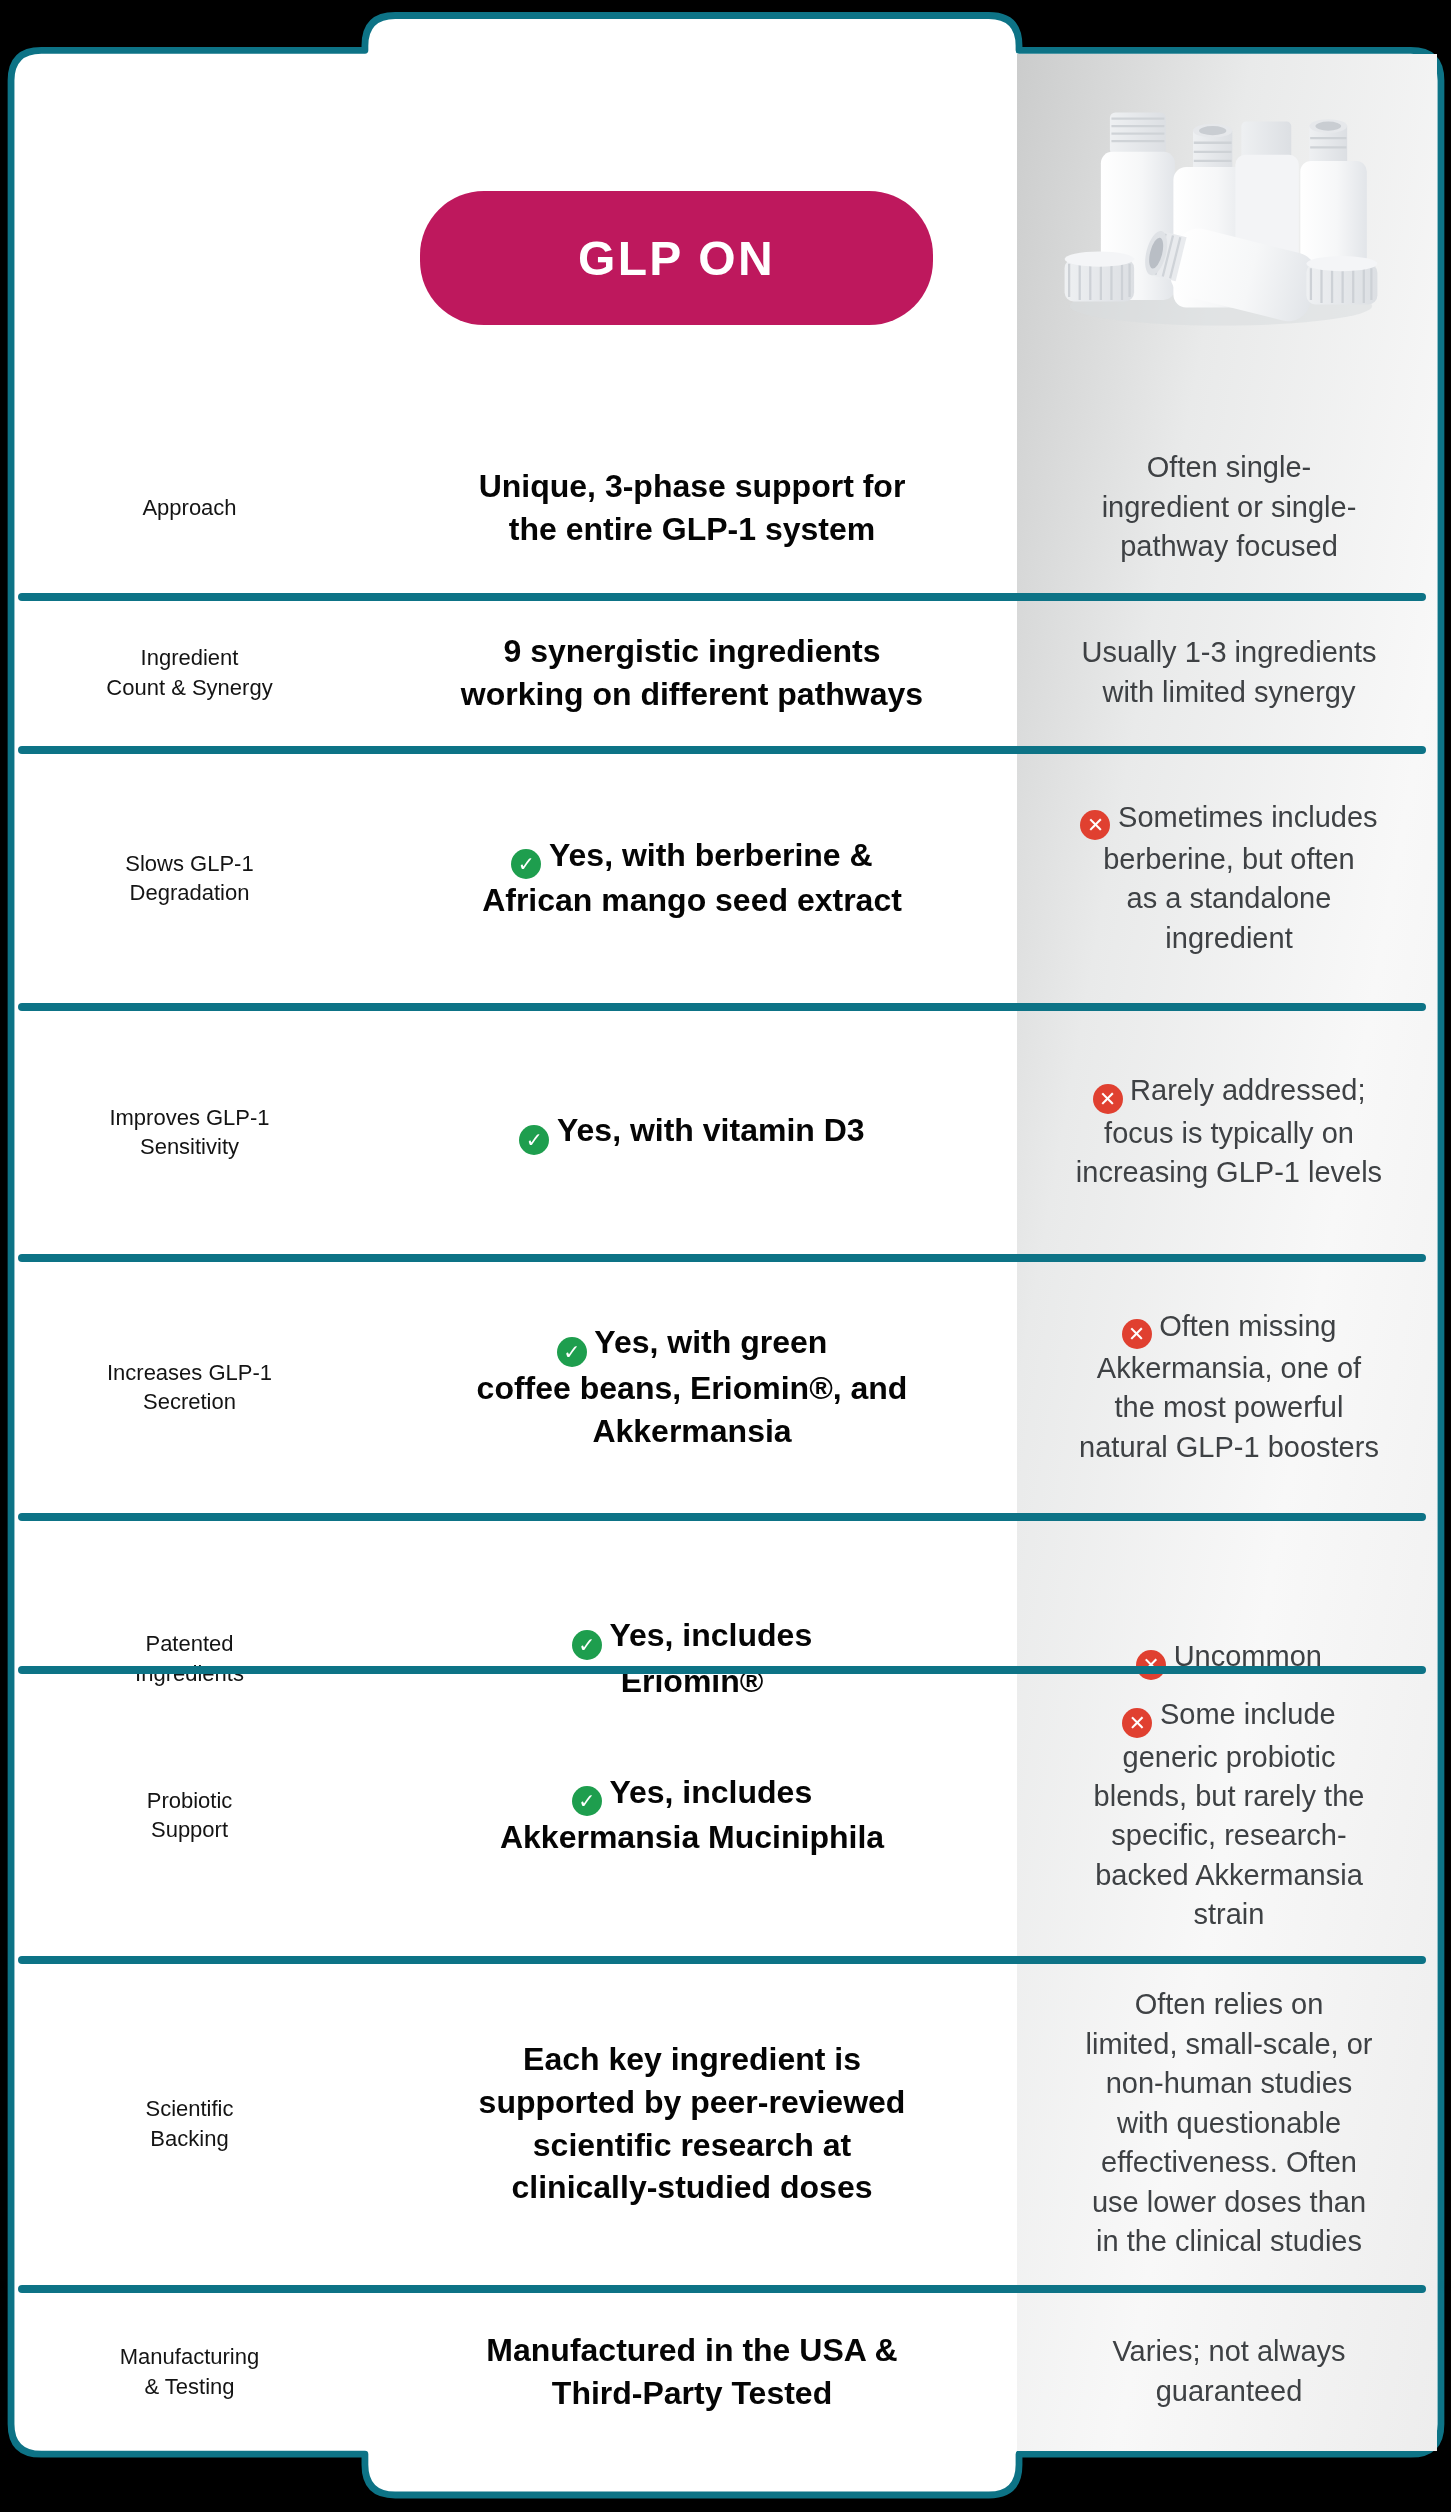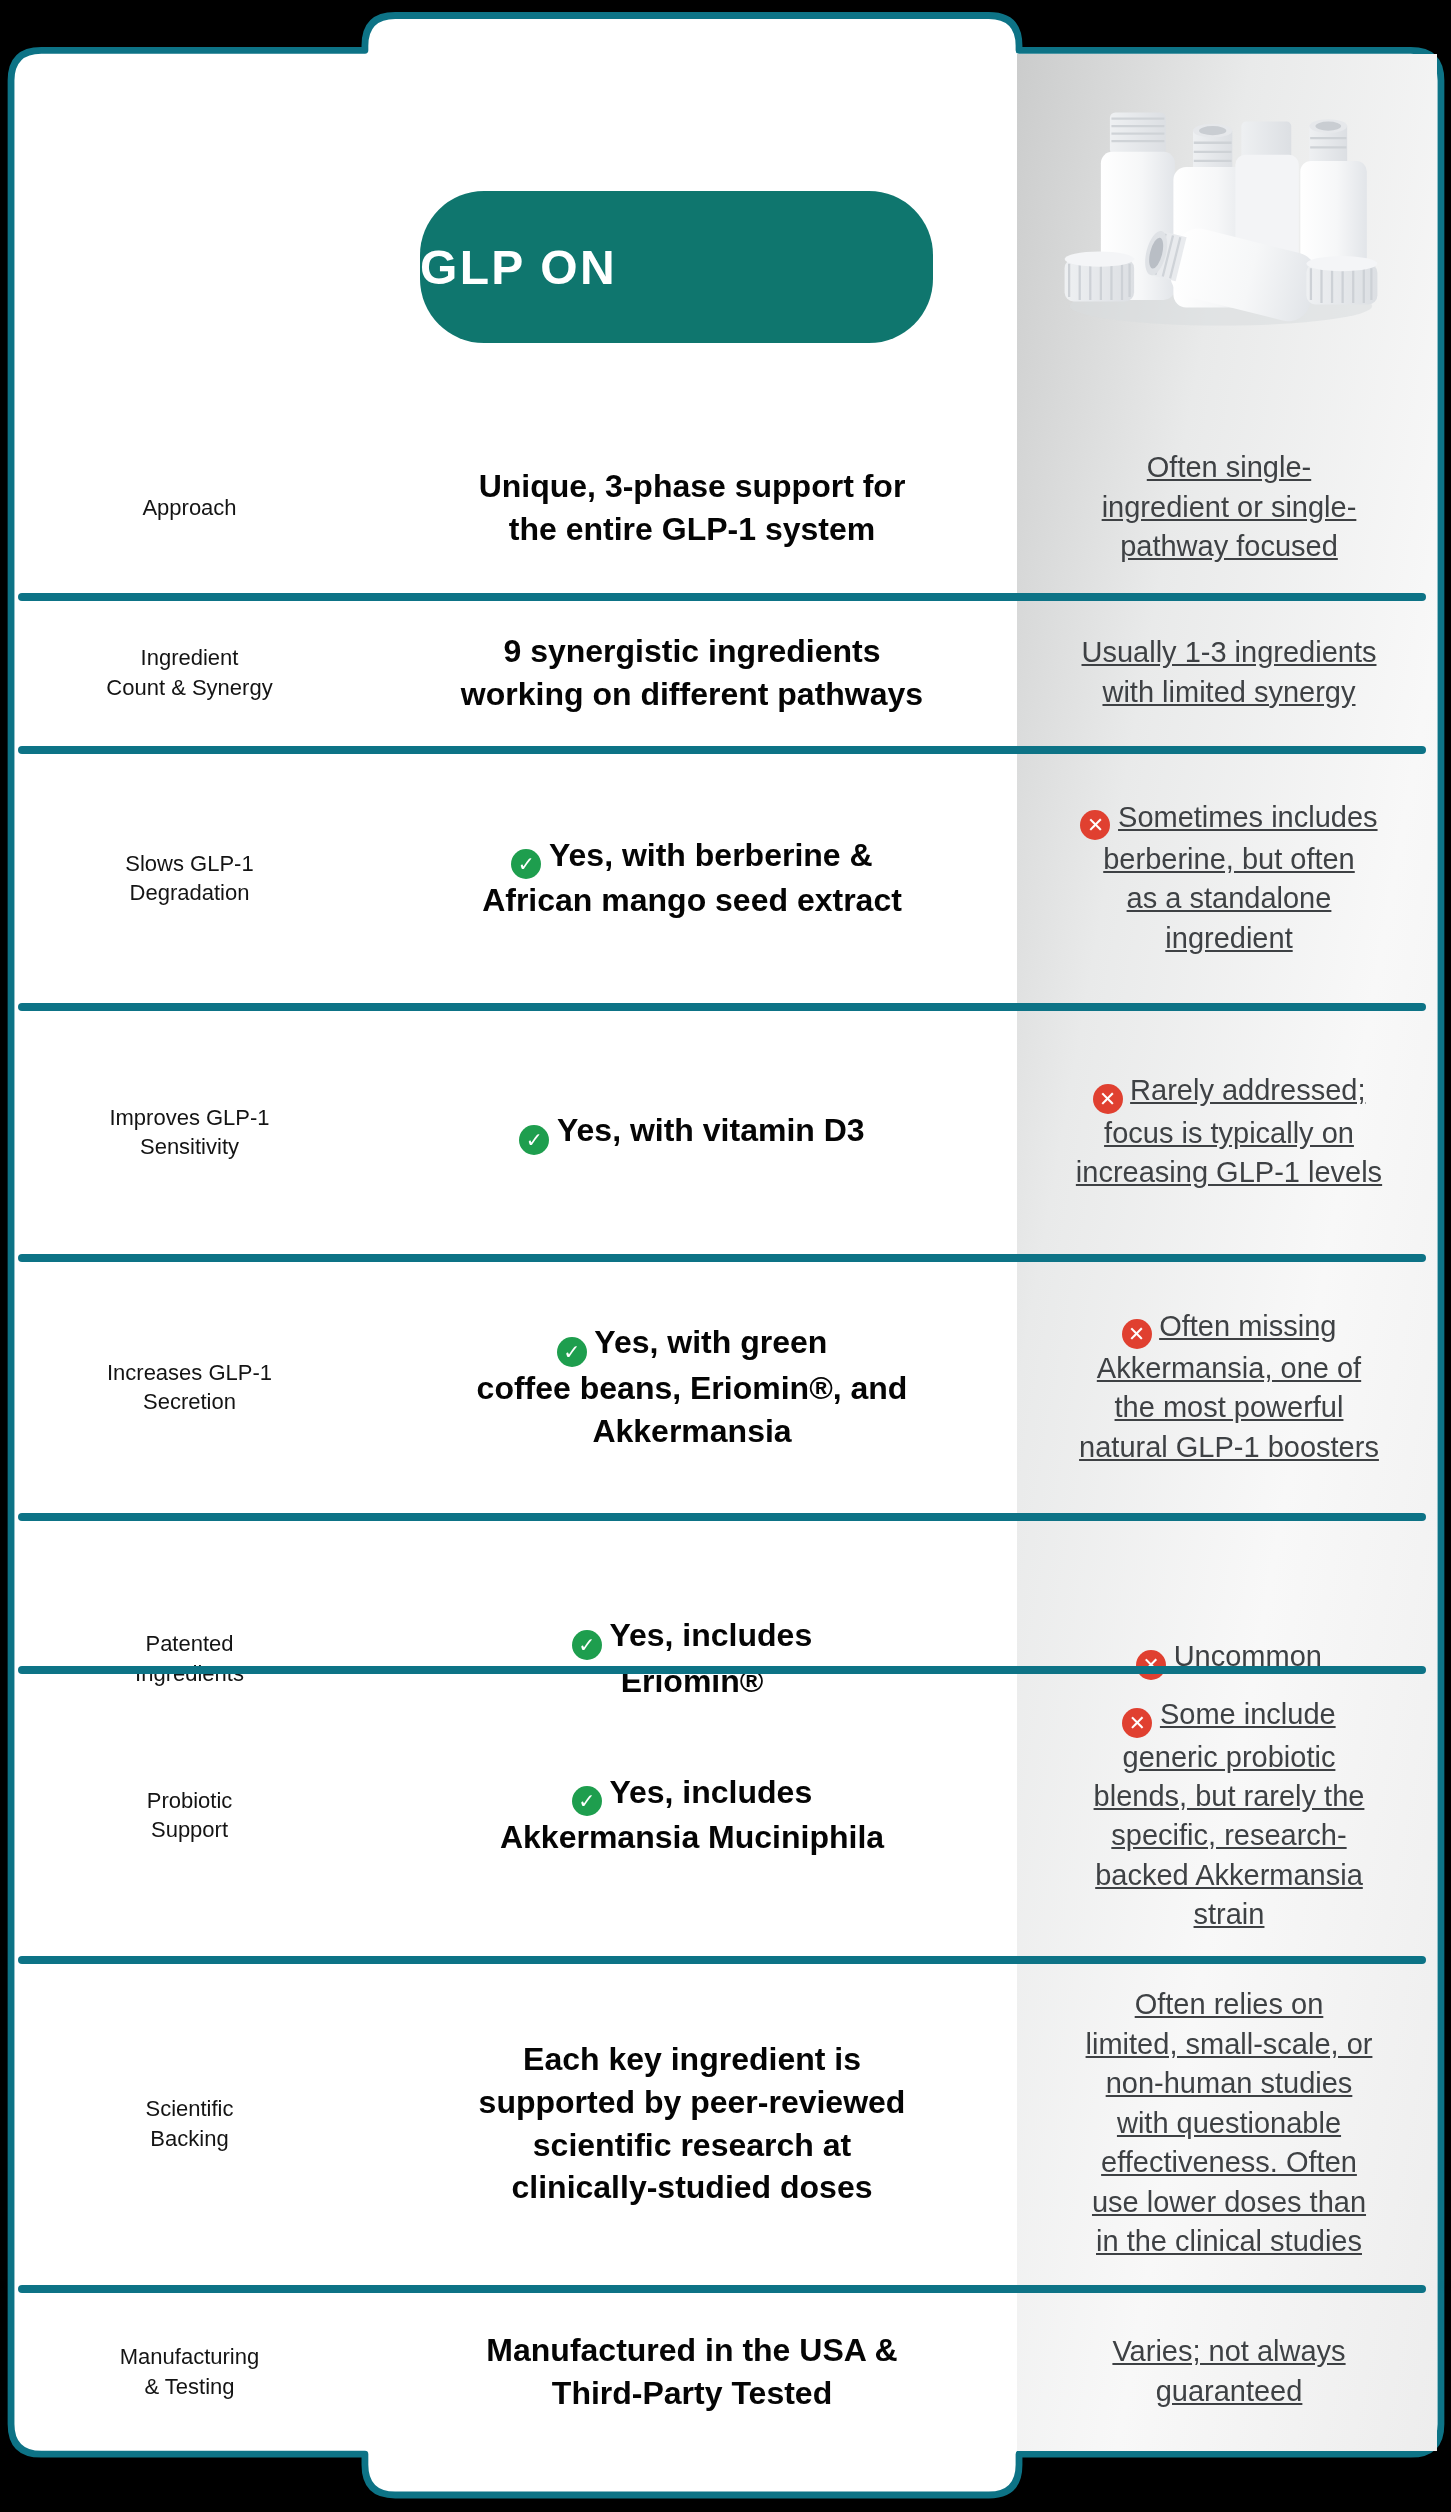--- a/index.html
+++ b/index.html
@@ -24,33 +24,33 @@
   }
   
   .row{position:absolute;left:0;width:1452px;}
   .cell{
     position:absolute;top:0;height:100%;
     display:flex;align-items:center;justify-content:center;
     text-align:center;
   }
   .c-label{left:23px;width:333px;font-size:22px;line-height:1.32;color:#141414;font-weight:400;}
   .c-mid{left:378px;width:628px;font-size:32px;line-height:1.34;color:#050505;font-weight:700;}
-  .c-right{left:1027px;width:404px;font-size:29px;line-height:1.36;color:#3e4144;font-weight:400;text-decoration:underline;}
+  .c-right{left:1027px;width:404px;font-size:29px;line-height:1.36;color:#3e4144;font-weight:400;}
   .txt{white-space:pre-line;display:inline;}
   .ico{
     display:inline-block;width:30px;height:30px;border-radius:50%;
     color:#fff;font-size:20.4px;line-height:30px;font-weight:700;text-align:center;
     vertical-align:-5.3px;margin-right:7.6px;
   }
   .ico.check{background:#1e9e4e;}
   .ico.cross{background:#e04030;}
   
   .pill{
-    position:absolute;left:420px;top:191px;width:513px;height:152px;border-radius:64px;
-    background:#0f766e;display:flex;align-items:center;
+    position:absolute;left:420px;top:191px;width:513px;height:134px;border-radius:64px;
+    background:#be185d;display:flex;align-items:center;justify-content:center;
   }
   .pill-text{color:#ffffff;font-size:48px;font-weight:700;letter-spacing:2.3px;}
   .competitor-title{
     position:absolute;left:1027px;top:361px;width:404px;
     text-align:center;font-size:36px;font-weight:700;color:#0c0c0c;line-height:1.38;
     white-space:pre-line;
   }
   .bottles{position:absolute;left:1051px;top:79px;width:340px;height:265px;}
 </style>
 </head>

